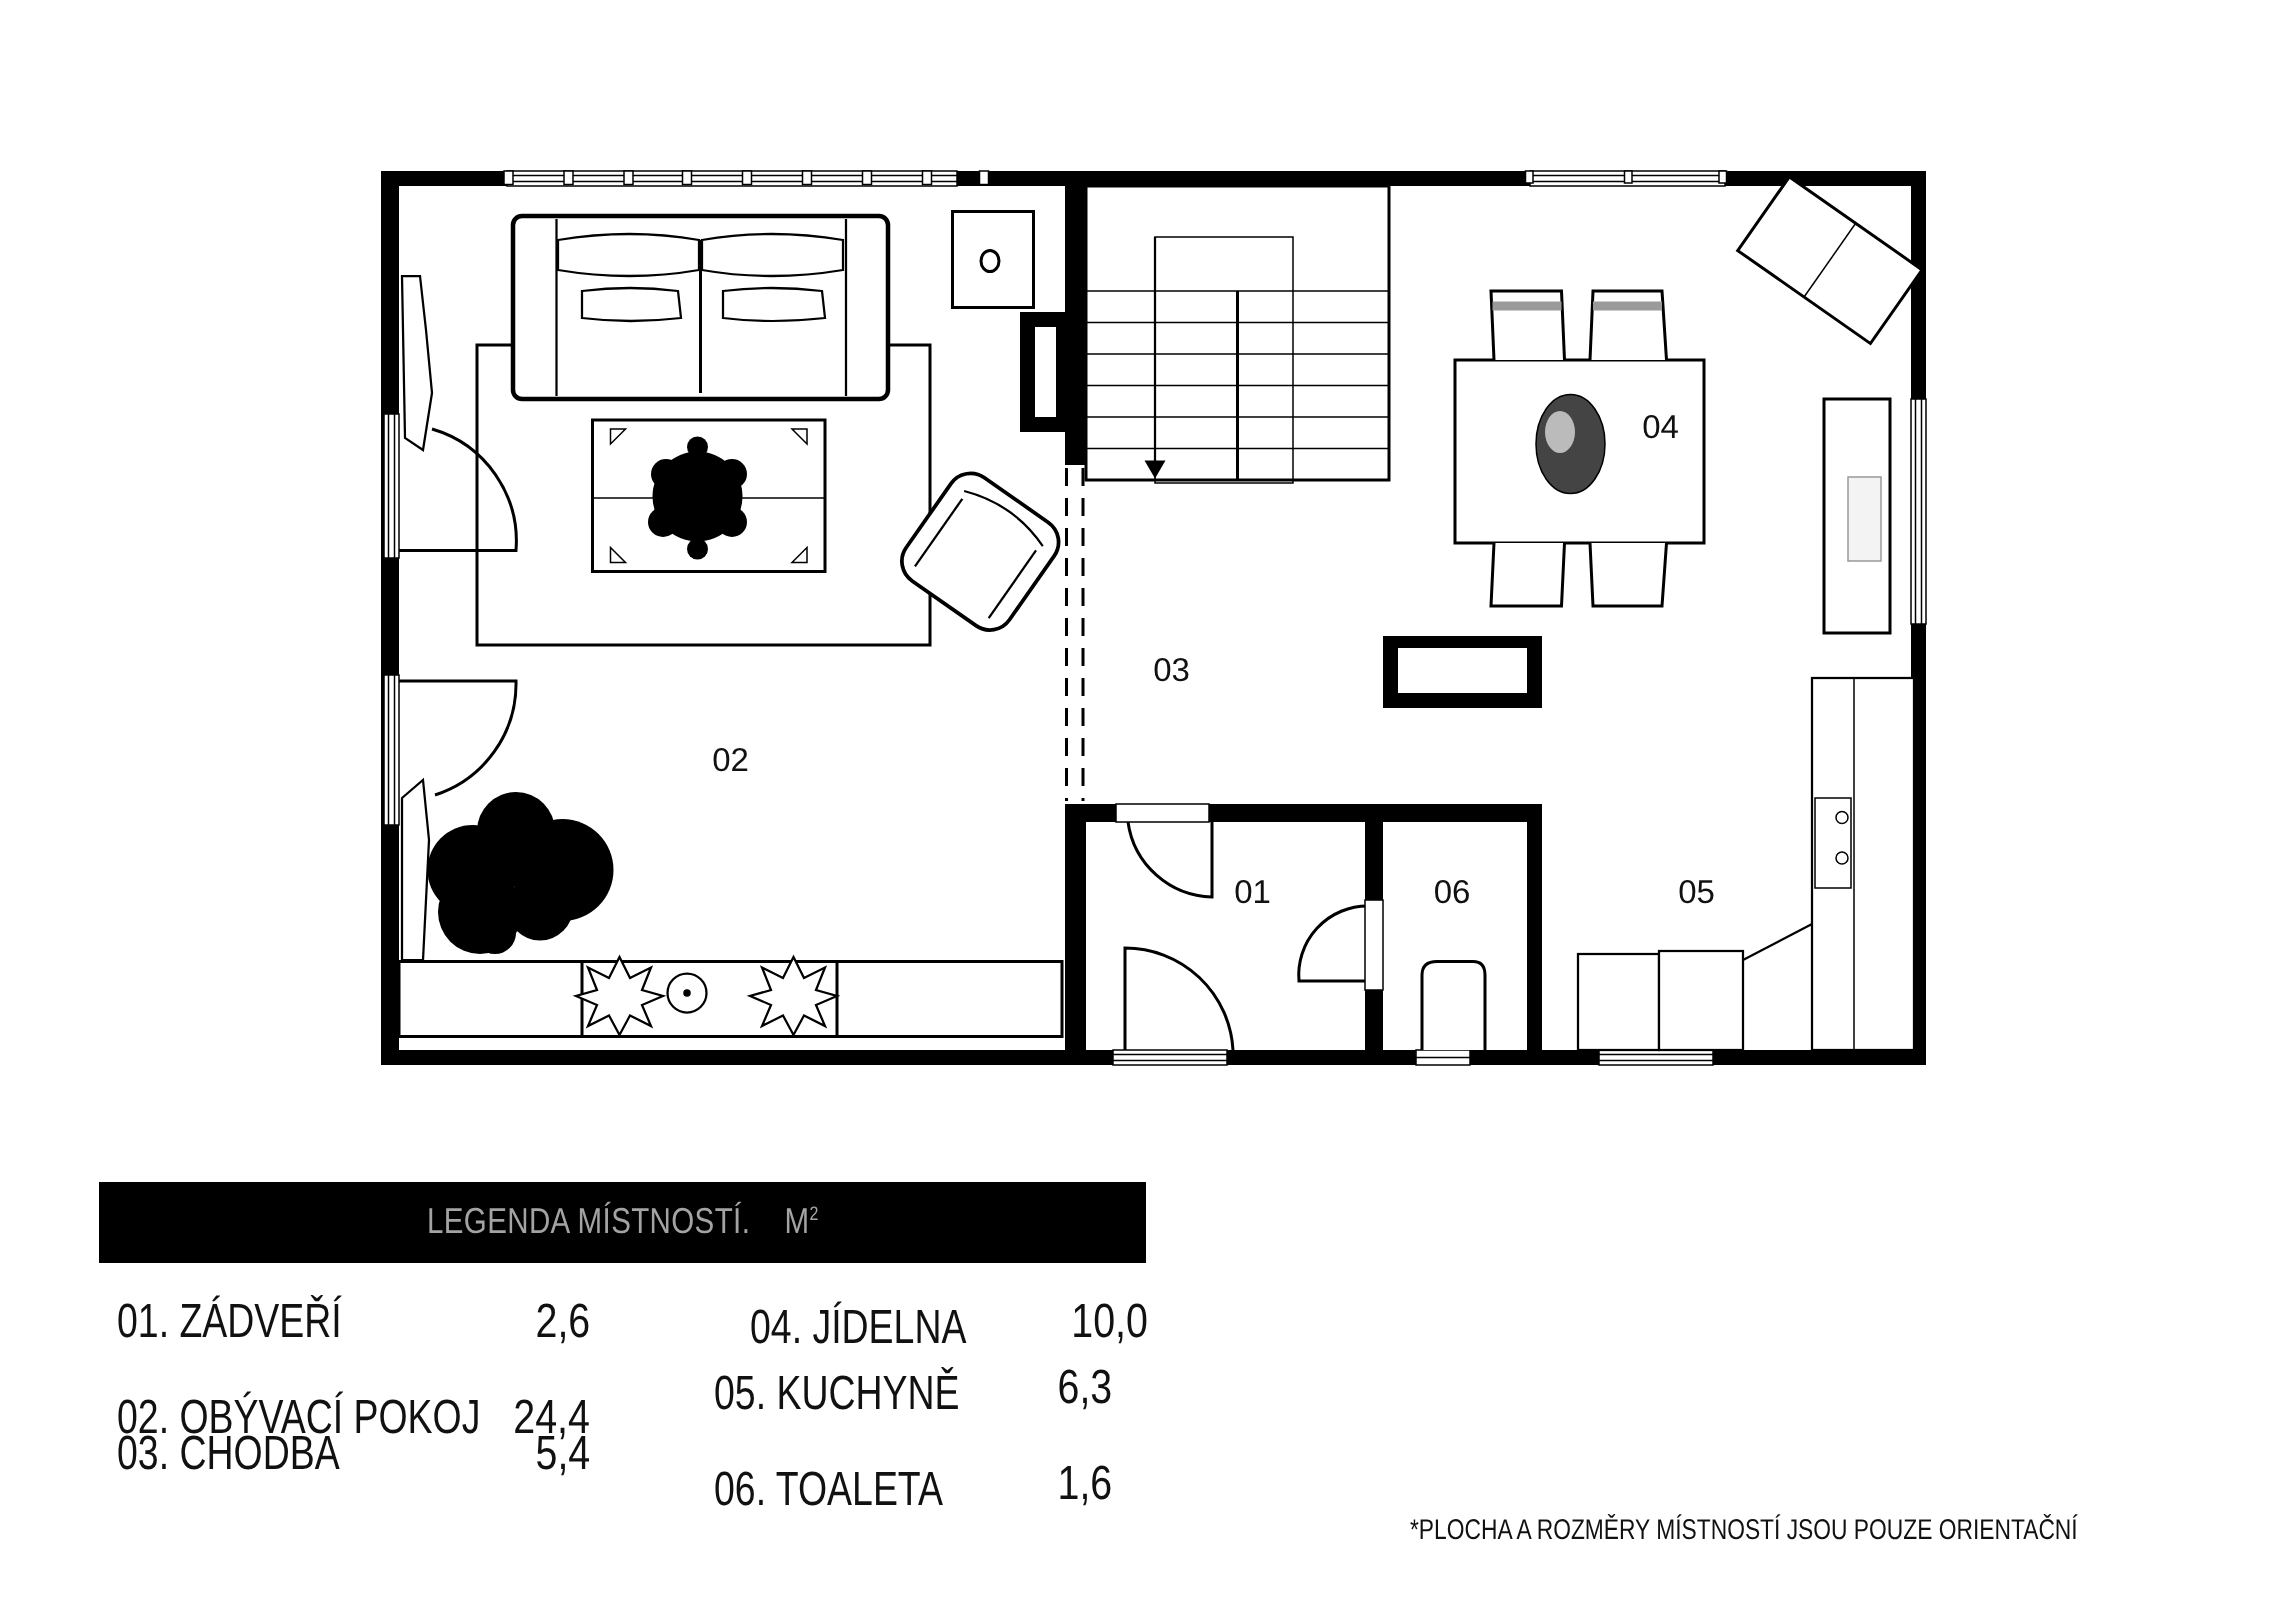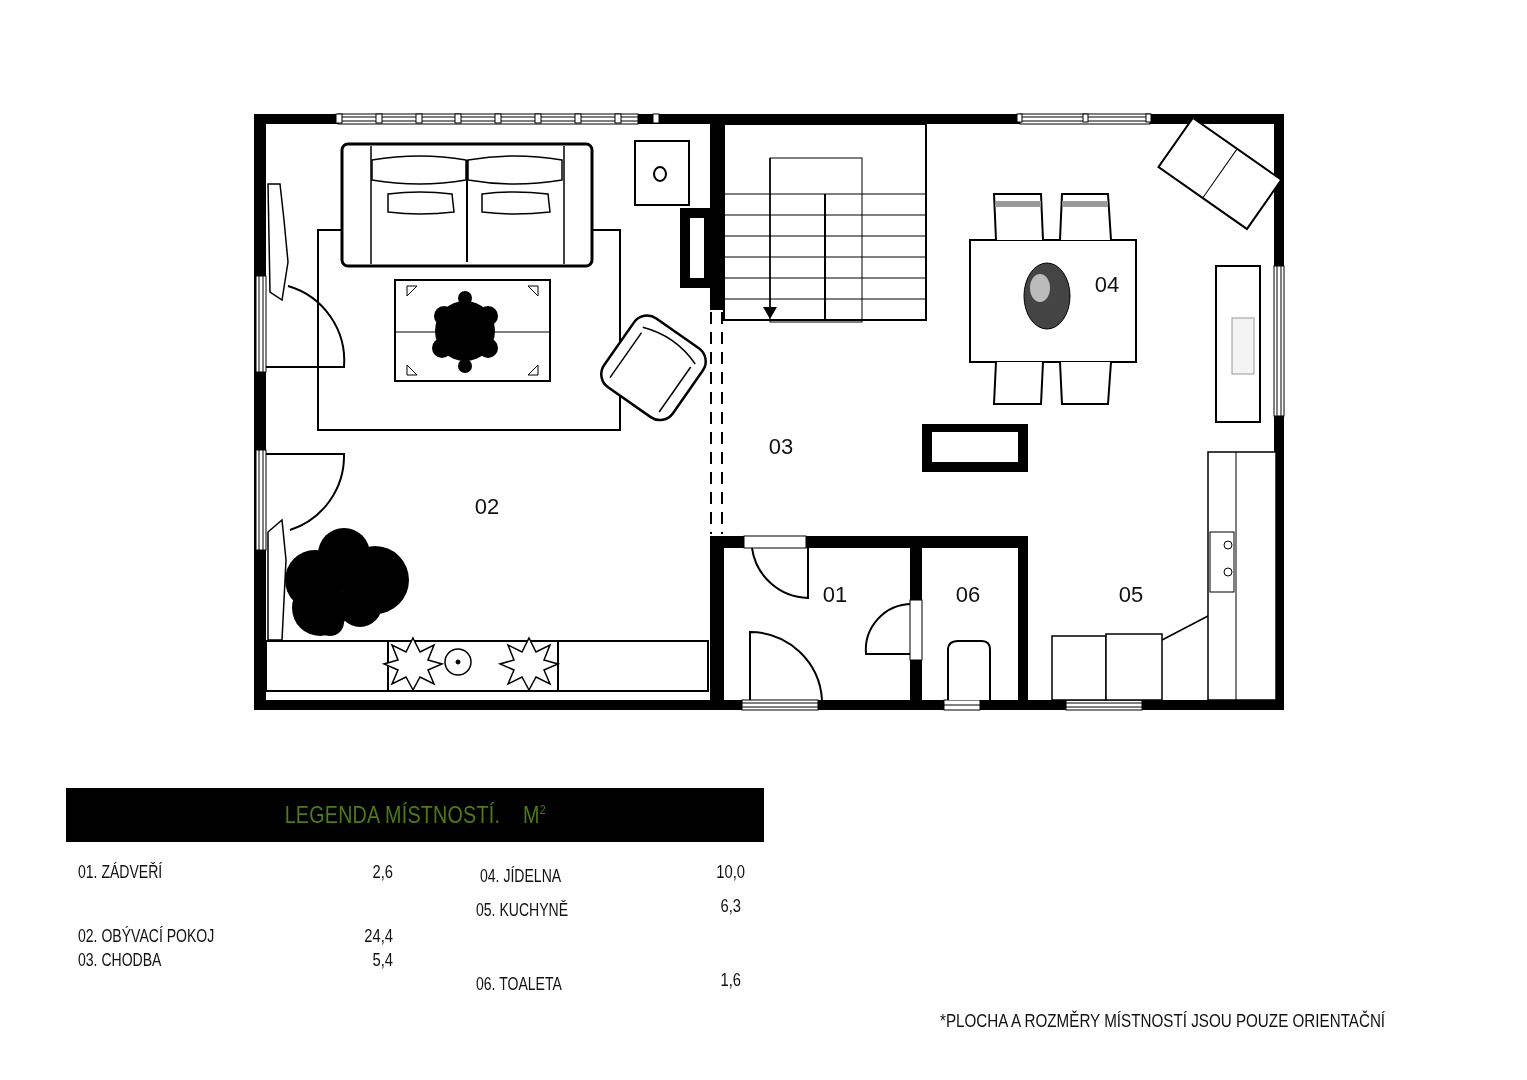--- a/index.html
+++ b/index.html
@@ -1,24 +1,24 @@
 <!DOCTYPE html>
 <html><head>
 <meta charset="utf-8">
 <style>
   html,body{margin:0;padding:0;background:#ffffff;}
   body{width:1527px;height:1080px;position:relative;overflow:hidden;font-family:"Liberation Sans","DejaVu Sans",sans-serif;color:#111;}
   #plan{position:absolute;left:0;top:0;width:1527px;height:1080px;}
   .room-label{font-family:"Liberation Sans",sans-serif;font-size:22px;font-stretch:condensed;fill:#111;}
-  .legend-bar{position:absolute;left:66px;top:788px;width:698px;height:54px;background:#000;color:#4d7c0f;
+  .legend-bar{position:absolute;left:66px;top:788px;width:698px;height:54px;background:#000;color:#a3a3a3;
     display:flex;align-items:center;justify-content:center;font-size:24px;letter-spacing:0.3px;transform-origin:center;}
   .legend-bar .title{transform:scaleX(0.82);display:inline-block;white-space:nowrap;}
   .legend-bar sup{font-size:13px;}
   .legend-grid{position:absolute;left:78px;top:862px;width:670px;}
-  .lg-row{position:absolute;height:40px;font-size:18px;white-space:nowrap;}
+  .lg-row{position:absolute;height:40px;font-size:32px;white-space:nowrap;}
   .lg-row .name{position:absolute;left:0;display:inline-block;transform:scaleX(0.78);transform-origin:left center;}
   .lg-row .val{position:absolute;right:0;display:inline-block;transform:scaleX(0.82);transform-origin:right center;}
   .note{position:absolute;left:940px;top:1010px;font-size:19px;white-space:nowrap;transform:scaleX(0.8);transform-origin:left center;}
 </style>
 </head>
 <body>
 
 <svg id="plan" viewBox="0 0 1527 1080" xmlns="http://www.w3.org/2000/svg">
 
   <g fill="#000">
@@ -264,25 +264,25 @@
     <span class="val">2,6</span>
   </div>
   <div class="lg-row" style="left:0;top:44px;width:315px;margin-top:20px;">
     <span class="name">02. OBÝVACÍ POKOJ</span>
     <span class="val">24,4</span>
   </div>
   <div class="lg-row" style="left:0;top:88px;width:315px;">
     <span class="name">03. CHODBA</span>
     <span class="val">5,4</span>
   </div>
-  <div class="lg-row" style="left:402px;top:4px;width:265px;">
+  <div class="lg-row" style="left:422px;top:4px;width:265px;">
     <span class="name">04. JÍDELNA</span>
     <span class="val" style="top:-4px;">10,0</span>
   </div>
-  <div class="lg-row" style="left:398px;top:38px;width:265px;">
+  <div class="lg-row" style="left:398px;top:48px;width:265px;">
     <span class="name">05. KUCHYNĚ</span>
     <span class="val" style="top:-4px;">6,3</span>
   </div>
   <div class="lg-row" style="left:398px;top:92px;width:265px;margin-top:20px;">
     <span class="name">06. TOALETA</span>
     <span class="val" style="top:-4px;">1,6</span>
   </div>
 </div>
 
 <div class="note">*PLOCHA A ROZMĚRY  MÍSTNOSTÍ  JSOU POUZE ORIENTAČNÍ</div>

